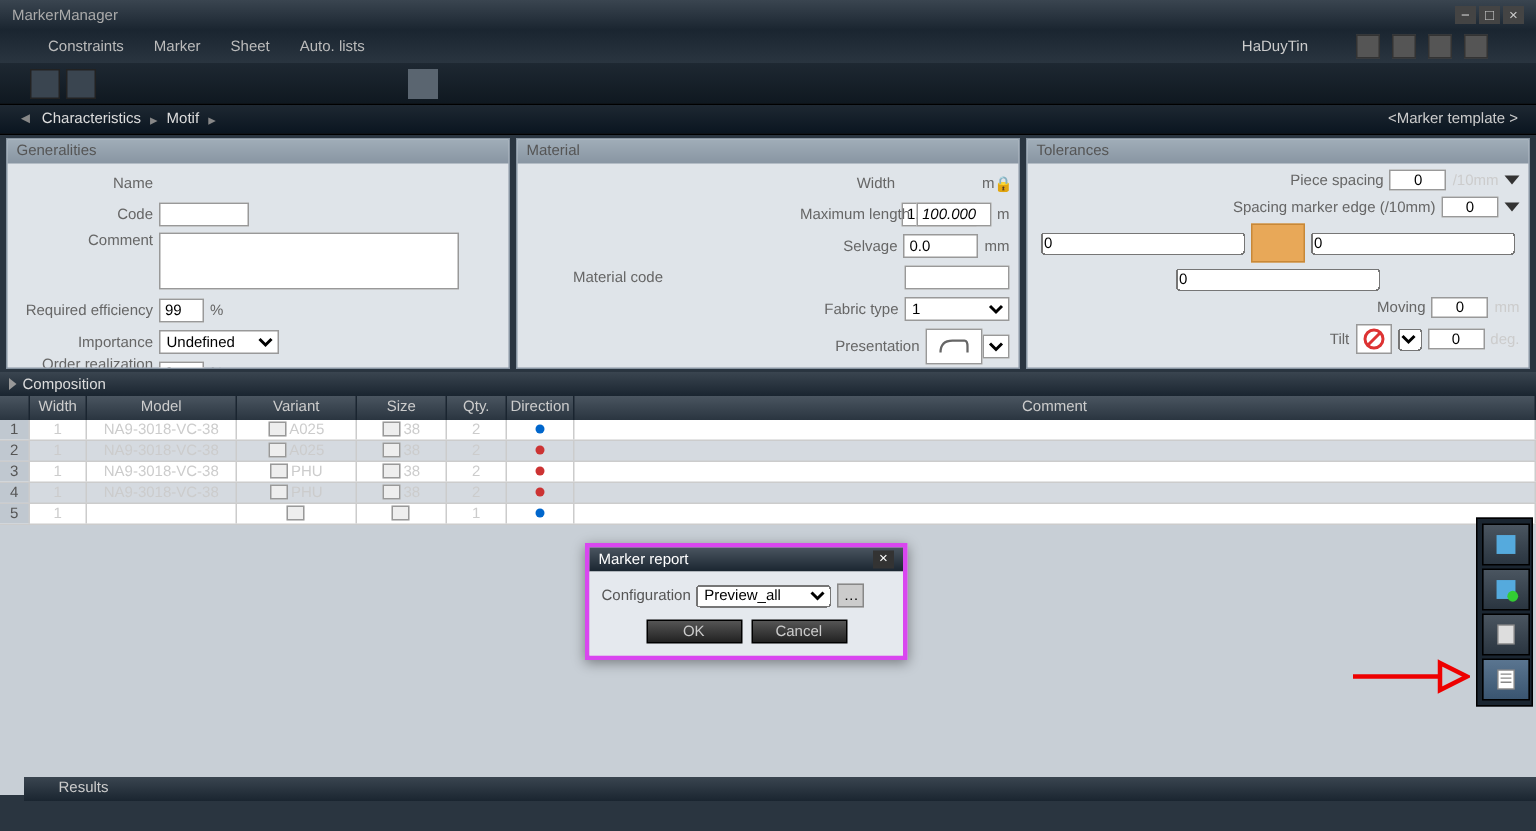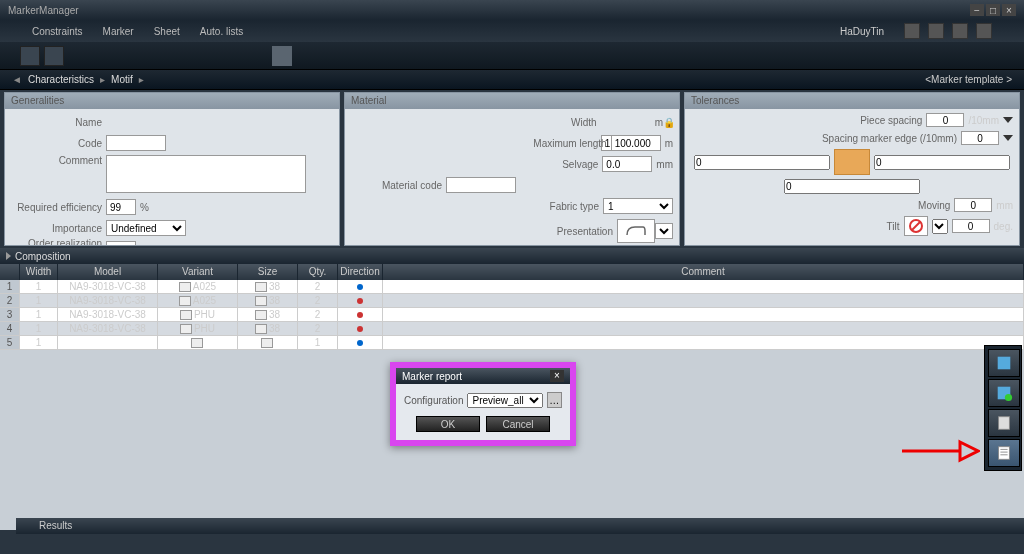--- a/index.html
+++ b/index.html
@@ -5,21 +5,21 @@
 *{box-sizing:border-box;margin:0;padding:0;font-family:Tahoma,Arial,sans-serif;font-size:10px}
 body{background:#2a3540;width:1024px;height:554px;overflow:hidden;color:#ccc;position:relative}
 .titlebar{height:20px;background:linear-gradient(#3a4550,#1a2530);display:flex;align-items:center;padding:0 8px;justify-content:space-between}
 .titlebar .title{color:#aaa;font-size:10px}
 .winbtns{display:flex;gap:2px}
 .winbtns span{width:14px;height:12px;background:#444;color:#ccc;display:inline-flex;align-items:center;justify-content:center;font-size:10px}
 .menubar{height:22px;background:linear-gradient(#1a2530,#2a3540);display:flex;align-items:center;padding:0 32px;justify-content:space-between}
 .menubar .left{display:flex;gap:20px}
 .menubar .left span{color:#bbb;cursor:pointer}
 .menubar .right{display:flex;gap:8px;align-items:center}
-.menubar .right .user{color:#ccc;margin-right:12px}
+.menubar .right .user{color:#ccc;margin-right:24px}
 .menubar .right .tbtn{width:16px;height:16px;background:#555;border:1px solid #333}
 .toolbar2{height:28px;background:linear-gradient(#1e2832,#0f1820);border-bottom:1px solid #000;display:flex;align-items:center;padding:0 20px;gap:4px}
 .toolbar2 .btn{width:20px;height:20px;background:#3a4550;border:1px solid #222}
 .toolbar2 .sep{width:200px}
 .toolbar2 .centericon{width:20px;height:20px;background:#5a6570}
 .breadcrumb{height:20px;background:linear-gradient(#1e2832,#0a1520);display:flex;align-items:center;padding:0 12px;justify-content:space-between;border-bottom:1px solid #000}
 .breadcrumb .left{display:flex;align-items:center;gap:6px}
 .breadcrumb .arrow{color:#888}
 .breadcrumb .crumb{color:#ddd}
 .breadcrumb .right{color:#ccc}
@@ -44,21 +44,21 @@
 .rowhead{width:20px;background:#c0c8d0;color:#555}
 .c-group{width:38px}.c-model{width:100px}.c-variant{width:80px}.c-size{width:60px}.c-qty{width:40px}.c-dir{width:45px}.c-comment{flex:1}
 .ghdr .rowhead{background:transparent}
 .ghdr .c-model,.ghdr .c-variant,.ghdr .c-size{position:relative}
 .cellbtn{display:inline-block;width:12px;height:10px;background:#eee;border:1px solid #999;vertical-align:middle;margin-right:2px}
 .dirdot{display:inline-block;width:6px;height:6px;border-radius:50%}
 .dirdot.blue{background:#06c}.dirdot.red{background:#c33}
 .emptyarea{height:180px;background:#c8cfd6}
 .resultsbar{position:absolute;bottom:20px;left:16px;right:0;height:16px;background:linear-gradient(#3a4550,#1a2530);color:#ccc;padding:2px 23px;display:flex;align-items:flex-start}
 .statusbar{position:absolute;bottom:0;left:0;right:0;height:18px;background:#2a3540}
-.dialog{position:absolute;left:390px;top:362px;width:186px;border:6px solid #d946ef;background:#d8dde3;box-shadow:0 2px 8px rgba(0,0,0,.4)}
+.dialog{position:absolute;left:390px;top:362px;width:215px;border:3px solid #d946ef;background:#d8dde3;box-shadow:0 2px 8px rgba(0,0,0,.4)}
 .dialog .dhdr{height:16px;background:linear-gradient(#4a5560,#1a2530);color:#fff;font-size:10px;padding:2px 6px;display:flex;justify-content:space-between;align-items:center}
 .dialog .dhdr .x{width:14px;height:12px;background:#333;text-align:center;line-height:12px}
 .dialog .dbody{padding:8px;background:#e5e9ee}
 .dialog .drow{display:flex;align-items:center;gap:4px}
 .dialog .drow label{color:#555}
 .dialog .dbtns{display:flex;gap:6px;justify-content:center;margin-top:8px}
 .dialog .dbtns button{width:64px;height:16px;background:linear-gradient(#555,#222);color:#ccc;border:1px solid #000;font-size:10px}
 .sidebtns{position:absolute;right:2px;top:345px;width:38px;display:flex;flex-direction:column;gap:2px;background:#1a2530;padding:3px;border:1px solid #000}
 .sidebtns .sb{width:32px;height:28px;background:linear-gradient(#4a5560,#2a3540);border:1px solid #000;display:flex;align-items:center;justify-content:center}
 .sidebtns .sb.active{background:linear-gradient(#5a7590,#3a5570)}
@@ -156,29 +156,29 @@
     <div class="phdr">Material</div>
     <div class="pbody">
       <div class="frow" style="justify-content:flex-end">
         <label>Width</label>
         <input type="text" style="width: 50px; margin-top: 42px;" value="1.480">
         <span class="unit">m</span>
         <span class="lockicon">🔒</span>
       </div>
       <div class="frow" style="justify-content:flex-end">
         <label>Maximum length</label>
-        <input type="text" style="width: 50px;" value="100.000">
+        <input type="text" style="width: 50px; font-style: italic;" value="100.000">
         <span class="unit">m</span>
       </div>
       <div class="frow" style="justify-content:flex-end">
         <label>Selvage</label>
         <input type="text" style="width: 50px;" value="0.0">
         <span class="unit">mm</span>
       </div>
-      <div class="frow" style="justify-content:flex-start">
+      <div class="frow" style="justify-content:space-between">
         <label>Material code</label>
         <input type="text" style="width: 70px;">
       </div>
       <div class="frow" style="justify-content:flex-end">
         <label>Fabric type</label>
         <select style="width:70px"><option>1</option></select>
       </div>
       <div class="frow" style="justify-content:flex-end;height:26px">
         <label>Presentation</label>
         <span style="width:38px;height:24px;border:1px solid #999;background:#fff;display:inline-flex;align-items:center;justify-content:center">

